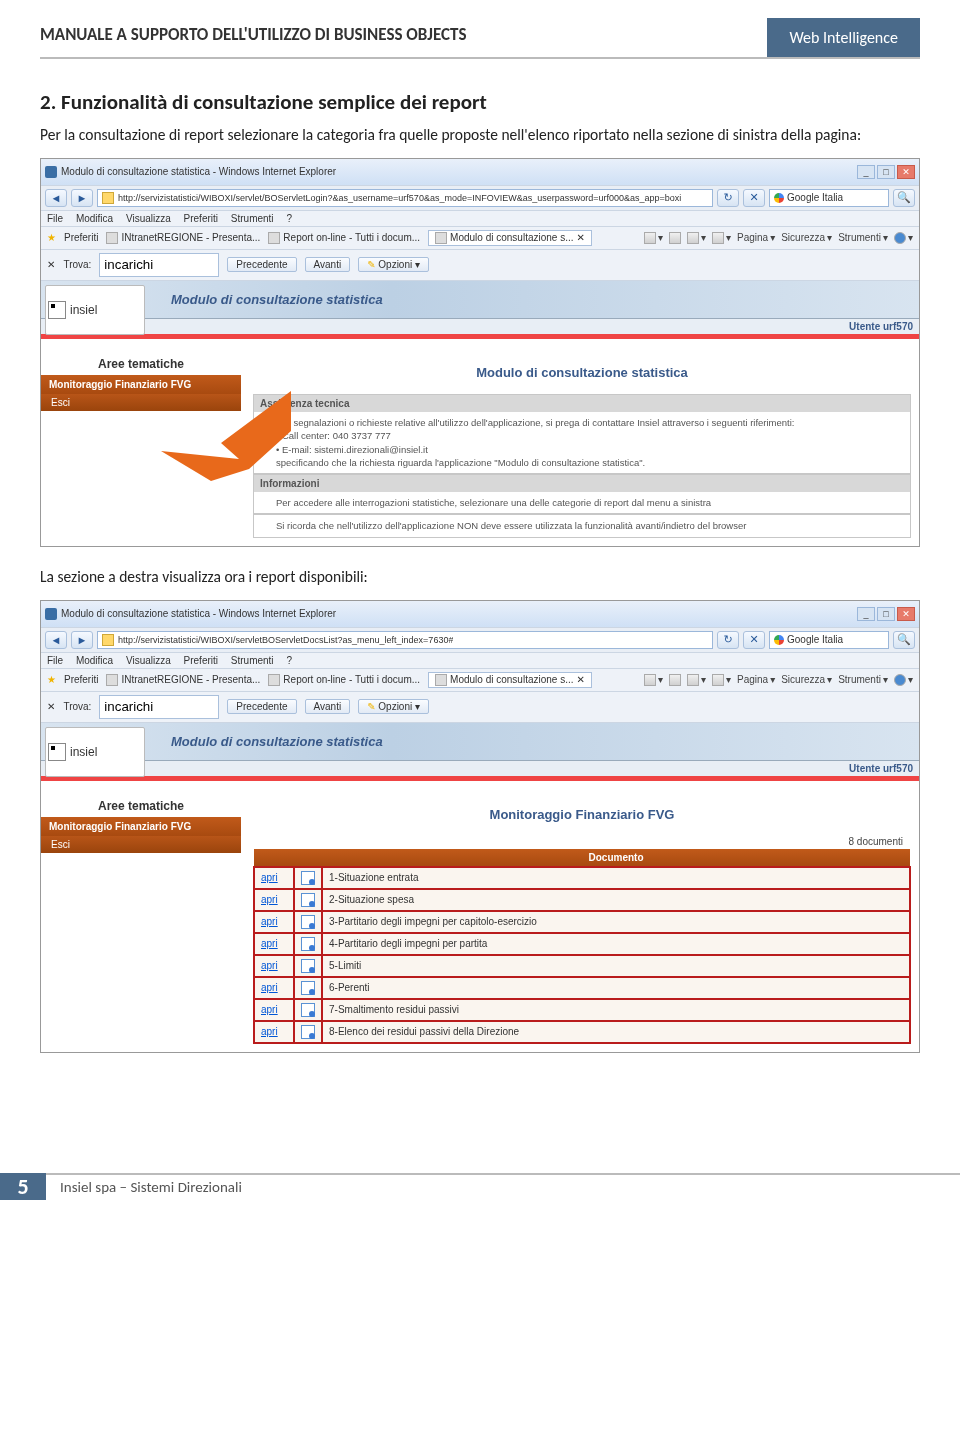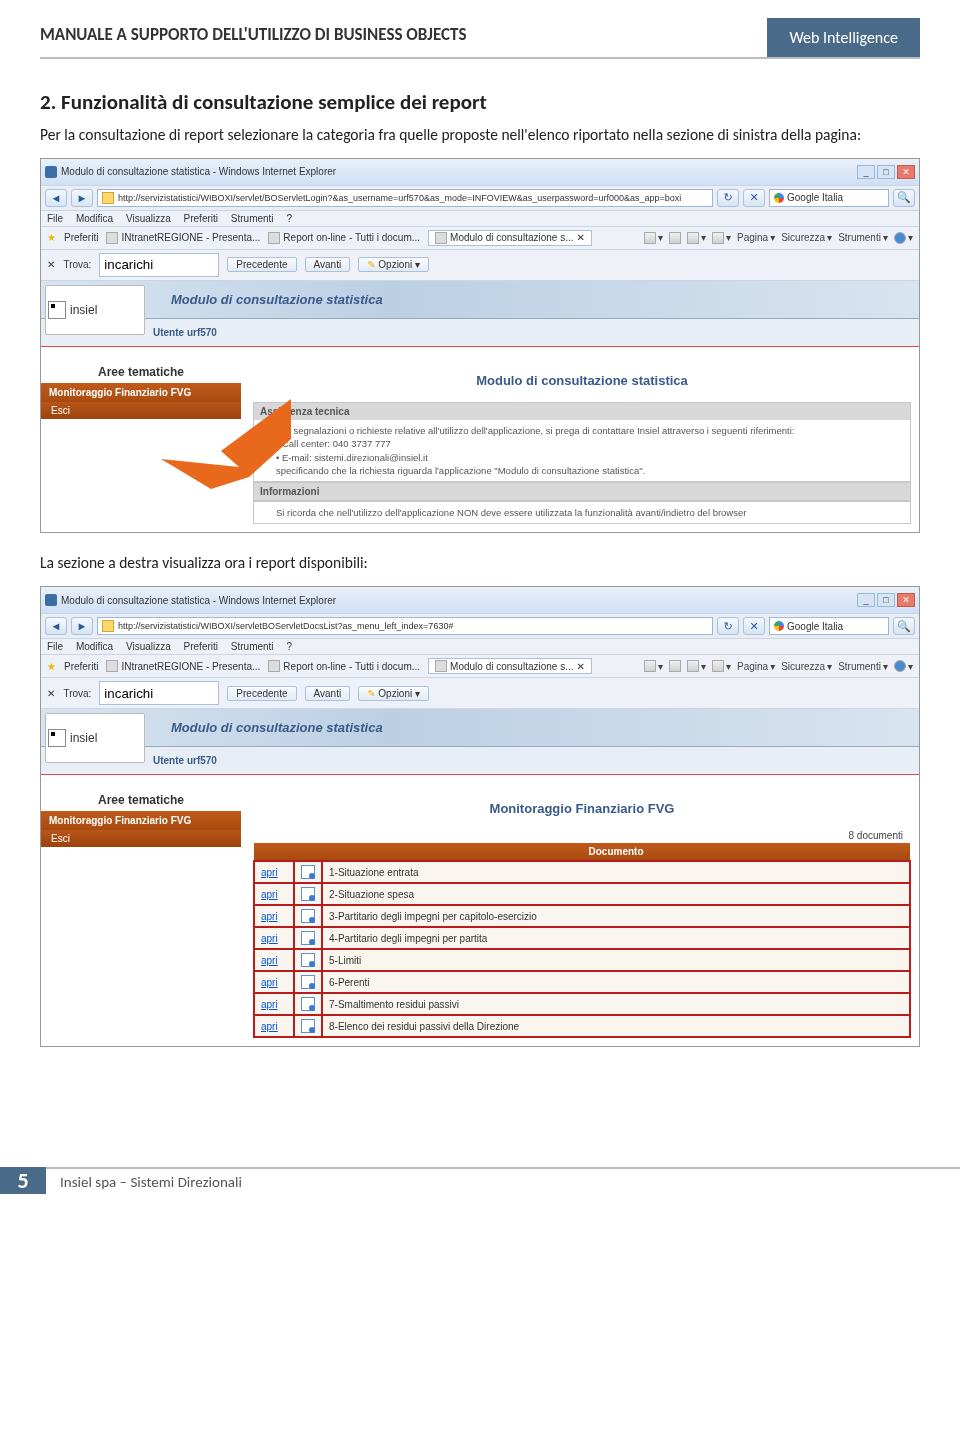--- a/index.html
+++ b/index.html
@@ -48,21 +48,21 @@
   .btn-s { background:linear-gradient(#fafcff,#e2eaf5); border:1px solid #aac0dc; padding:1px 8px; border-radius:2px;}
 
   
   .app-banner { background: linear-gradient(90deg,#d8e4f0 0%, #bcd0e4 40%, #d8e4f0 100%); height: 38px; position:relative; border-bottom:1px solid #9ab; display:flex; align-items:center;}
   .banner-title { font-style: italic; font-weight:bold; color:#3a5a8a; font-size:13px; margin-left: 130px;}
   .logo-block { position:absolute; left:4px; top:4px; width:100px; height:50px; background:#fff; border:1px solid #bbb; border-radius:2px; padding:2px; font-size:9px;}
   .logo-inner { display:flex; align-items:center; gap:4px; height:100%;}
   .logo-sq { width:18px;height:18px; background:#fff;border:1px solid #888; position:relative;}
   .logo-sq::after { content:''; position:absolute; left:2px; top:2px; width:4px;height:4px; background:#000;}
   .logo-txt { font-size:12px; color:#333;}
-  .user-bar { background:#e8eef5; border-bottom:1px solid #ef4444; padding: 8px 6px; font-size:10px; font-weight:bold; color:#3a5a8a; padding-left: 112px;}
+  .user-bar { background:#e8eef5; border-bottom:5px solid #ef4444; padding: 2px 6px; font-size:10px; font-weight:bold; color:#3a5a8a; padding-left: 112px; text-align: right;}
 
   .app-body { display:flex; min-height: 160px; background:#fff;}
   .sidebar { width: 200px; flex-shrink:0; padding: 18px 0 0 0; position:relative;}
   .sidebar-title { text-align:center; font-weight:bold; font-size:12px; color:#333; margin-bottom:4px;}
   .side-group { background:#d2691e; background:linear-gradient(#c15a1a,#a84a10); color:#fff; font-size:10px; font-weight:bold; padding:4px 8px;}
   .side-sub { background:linear-gradient(#b85518,#9a440c); color:#fff; font-size:10px; padding:3px 10px; text-align:left;}
   .main { flex:1; padding: 8px 8px 8px 12px; position:relative;}
   .main-title { text-align:center; font-weight:bold; color:#3a5a8a; font-size:13px; margin: 18px 0 14px 0;}
 
   .info-card { border:1px solid #c7c7c7; margin-bottom:0;}
@@ -194,20 +194,21 @@
         <div class="main-title">Modulo di consultazione statistica</div>
         <div class="info-card">
             <div class="card-head">Assistenza tecnica</div>
             <div class="card-body" style="white-space:pre-line;">Per segnalazioni o richieste relative all'utilizzo dell'applicazione, si prega di contattare Insiel attraverso i seguenti riferimenti:
 • Call center: 040 3737 777
 • E-mail: sistemi.direzionali@insiel.it
 specificando che la richiesta riguarda l'applicazione "Modulo di consultazione statistica".</div>
           </div>
         <div class="info-card">
             <div class="card-head">Informazioni</div>
+            <div class="card-body">Per accedere alle interrogazioni statistiche, selezionare una delle categorie di report dal menu a sinistra</div>
           </div>
         <div class="info-card">
             <div class="card-body">Si ricorda che nell'utilizzo dell'applicazione NON deve essere utilizzata la funzionalità avanti/indietro del browser</div>
           </div>
       </div>
     </div>
   </div>
 
   <div class="body-text" style="">La sezione a destra visualizza ora i report disponibili:</div>
 

